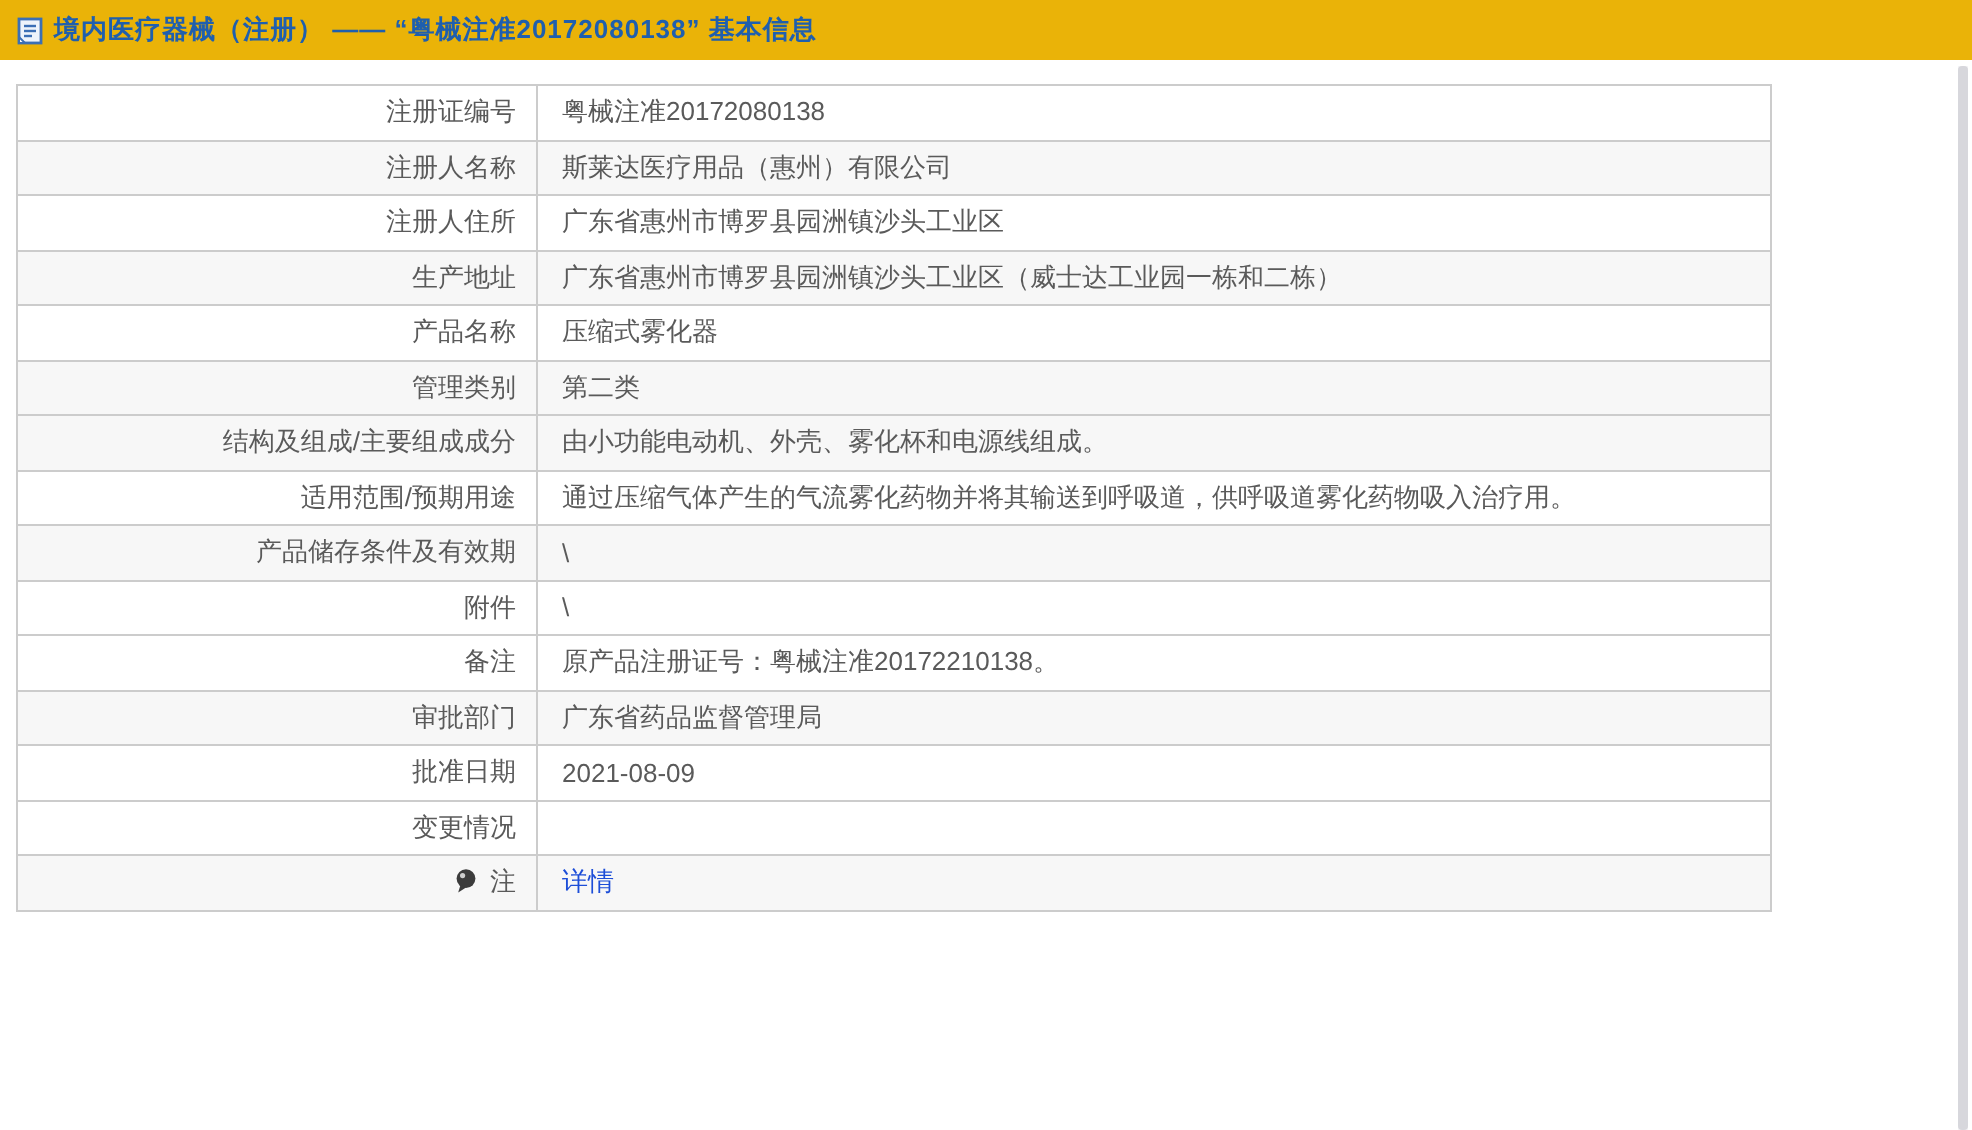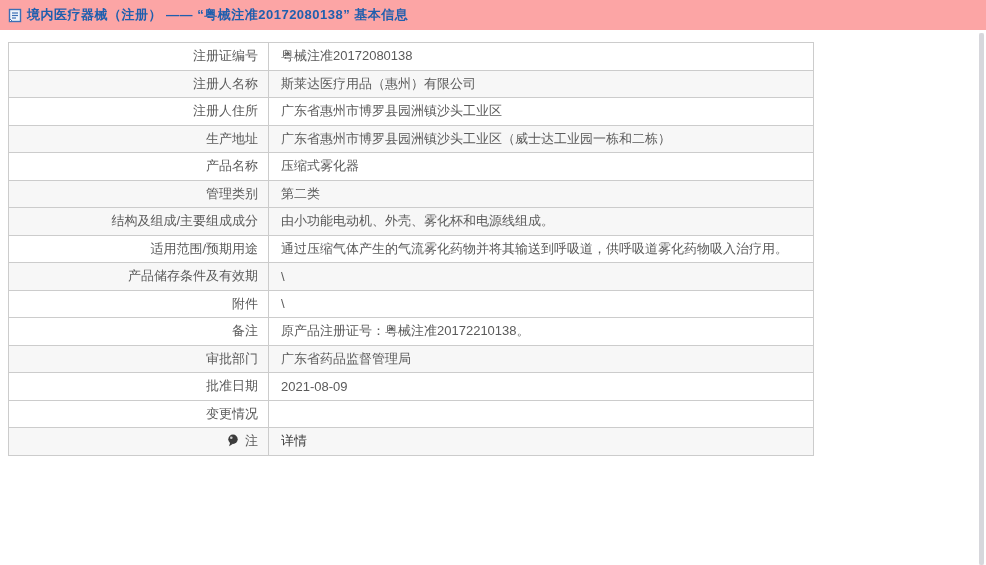--- a/index.html
+++ b/index.html
@@ -7,35 +7,35 @@
     width: 986px; height: 565px;
     background: #ffffff;
     font-family: "Liberation Sans", "DejaVu Sans", sans-serif;
     overflow: hidden;
   }
   .page { position: relative; width: 986px; height: 565px; }
 
   
   .header-bar {
     height: 30px;
-    background: #fca5a5;
+    background: #eab308;
     display: flex;
     align-items: center;
     padding-left: 8px;
   }
   .doc-icon { display: inline-flex; margin-right: 5px; }
   .page-title {
     color: #1f5fae;
     font-size: 13px;
     font-weight: bold;
     letter-spacing: 0.5px;
   }
 
   
-  .table-wrap { margin: 12px 0 0 8px; width: 806px; }
+  .table-wrap { margin: 12px 0 0 8px; width: 878px; }
   table.reg-table {
     width: 100%;
     border-collapse: collapse;
     table-layout: fixed;
   }
   table.reg-table td {
     border: 1px solid #cccccc;
     height: 27.5px;
     font-size: 13px;
     color: #5a5a5a;
@@ -45,21 +45,21 @@
   }
   tr.alt td { background: #f7f7f7; }
   td.label-cell {
     width: 260px;
     text-align: right;
     padding-right: 10px;
   }
   td.value-cell { padding-left: 12px; }
   .row-icon { display: inline-block; vertical-align: -2px; margin-right: 2px; }
   a.details-link {
-    color: #404040;
+    color: #1d4ed8;
     text-decoration: none;
     font-size: 13px;
   }
 
   
   .scrollbar-track {
     position: absolute;
     top: 33px; right: 2px;
     width: 5px; height: 532px;
     background: #f4f4f6;

